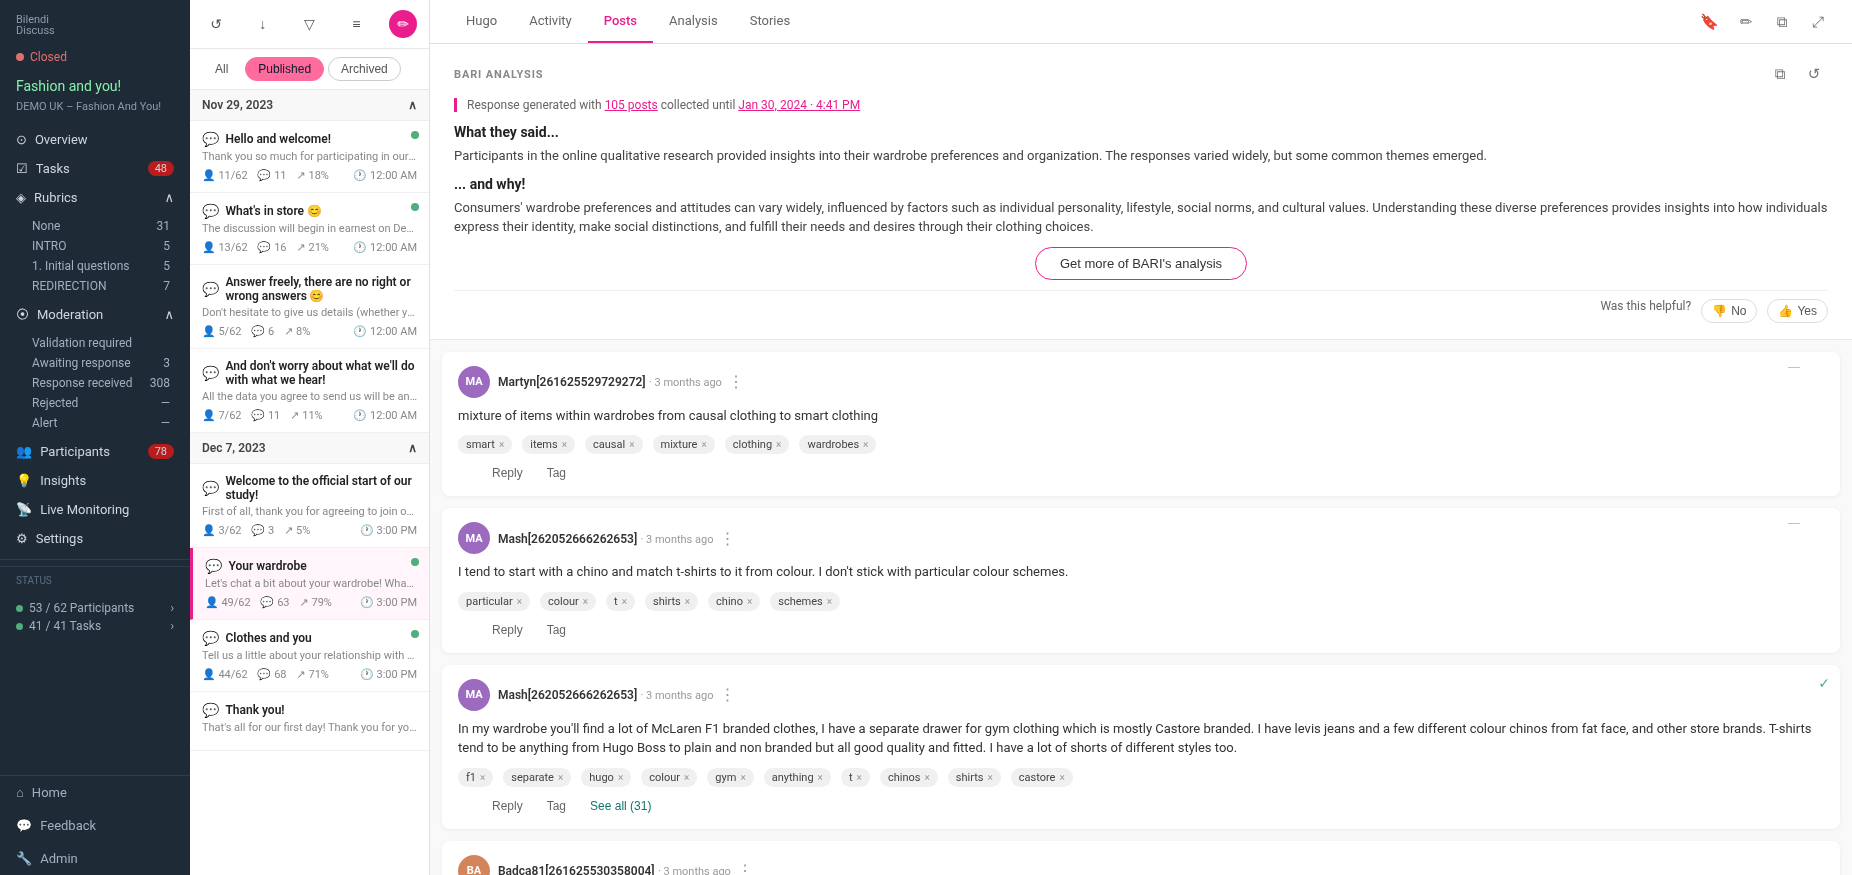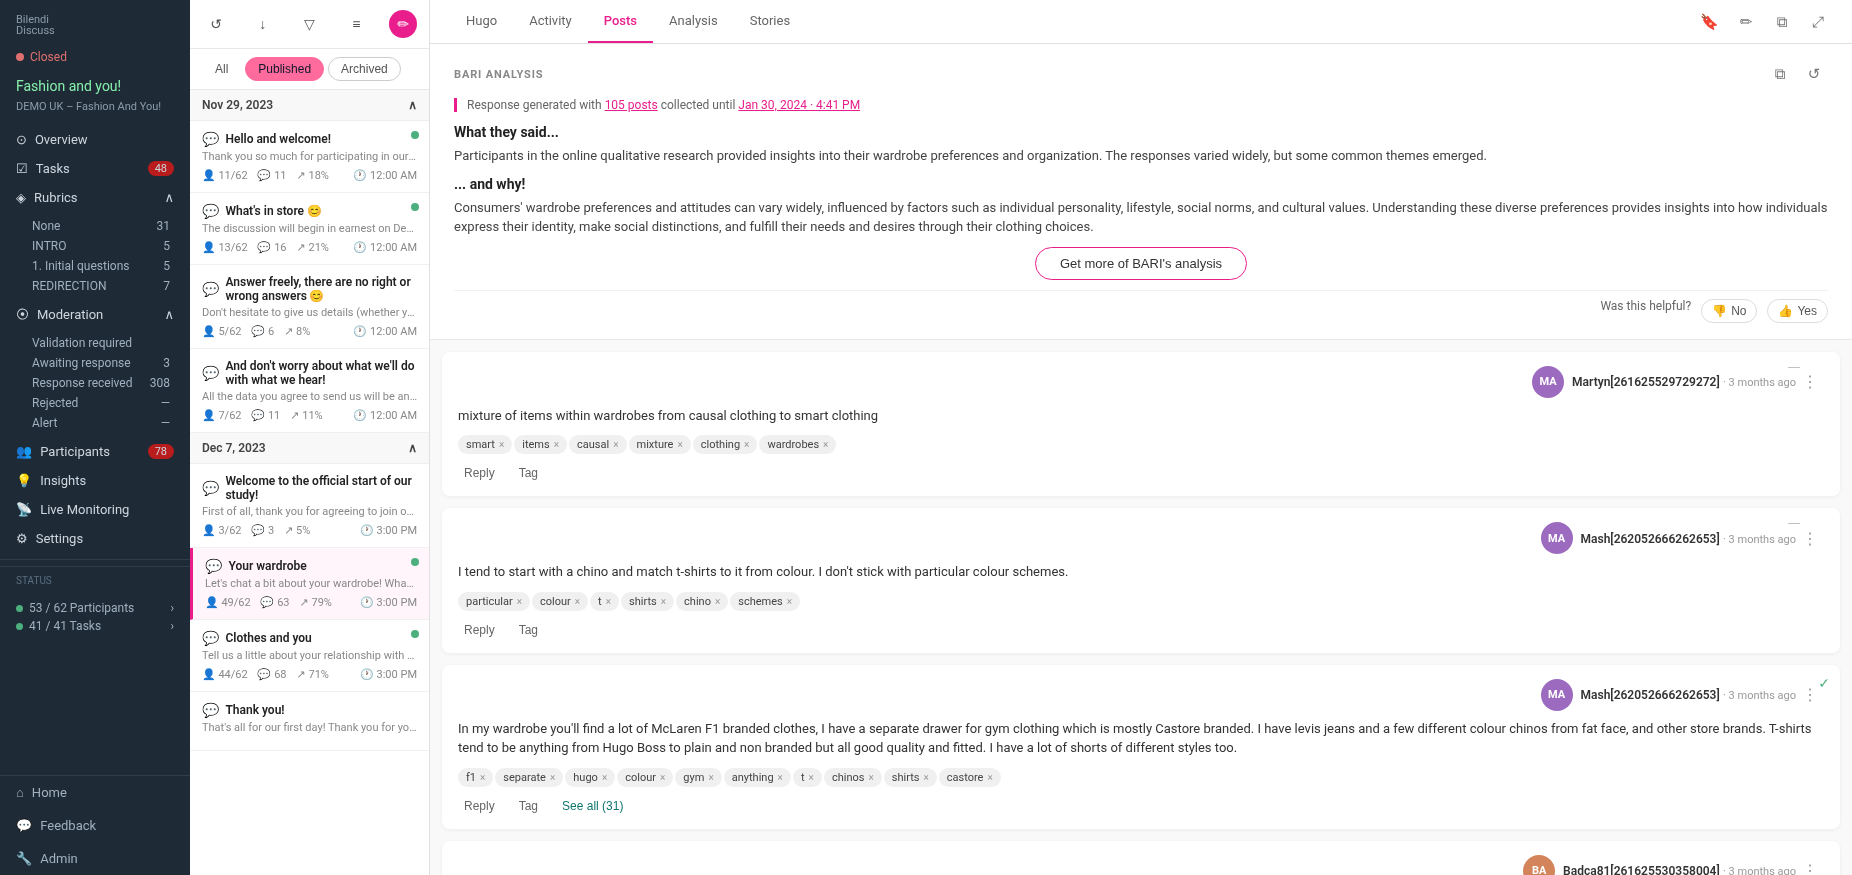--- a/index.html
+++ b/index.html
@@ -302,49 +302,49 @@
       background: #fff;
       border-radius: 8px;
       margin: 12px 0;
       padding: 14px 16px;
       box-shadow: 0 1px 4px rgba(0,0,0,0.06);
       position: relative;
     }
     .post-response-header {
       display: flex;
       align-items: center;
-      justify-content: flex-end;
+      justify-content: flex-start;
       margin-bottom: 8px;
     }
     .post-avatar {
       width: 32px; height: 32px;
       border-radius: 50%;
       display: flex; align-items: center; justify-content: center;
       font-weight: 700; font-size: 11px;
       color: #fff;
       flex-shrink: 0;
     }
     .post-author-info { display: flex; align-items: center; gap: 8px; }
     .post-author-name { font-size: 12px; font-weight: 600; color: #333; }
     .post-time { font-size: 11px; color: #999; }
     .post-menu-btn {
       background: transparent; border: none; cursor: pointer; color: #999; font-size: 16px; padding: 2px 6px;
     }
     .post-text { font-size: 13px; color: #333; line-height: 1.5; margin-bottom: 10px; }
-    .tags-row { display: flex; flex-wrap: wrap; gap: 2px; margin-bottom: 10px; }
+    .tags-row { display: flex; flex-wrap: wrap; gap: 10px; margin-bottom: 10px; }
     .tag-chip {
       display: flex; align-items: center; gap: 4px;
       padding: 3px 8px;
       background: #f0f0f0;
       border-radius: 12px;
       font-size: 11px;
       color: #444;
     }
     .tag-chip .remove { color: #999; cursor: pointer; font-size: 10px; }
-    .post-actions { display: flex; gap: 12px; align-items: center; font-size: 12px; color: #666; }
+    .post-actions { display: flex; gap: 12px; align-items: center; font-size: 12px; color: #666; margin-left: 28px; }
     .post-action-btn {
       background: transparent; border: none; cursor: pointer; font-size: 12px; color: #666; padding: 2px 6px;
     }
     .collapse-btn {
       position: absolute; top: 8px; right: 40px;
       background: transparent; border: none; cursor: pointer; color: #bbb; font-size: 12px;
     }
     .green-corner { position: absolute; top: 10px; right: 10px; color: #4caf7d; font-size: 14px; }
   </style>
 </head>

